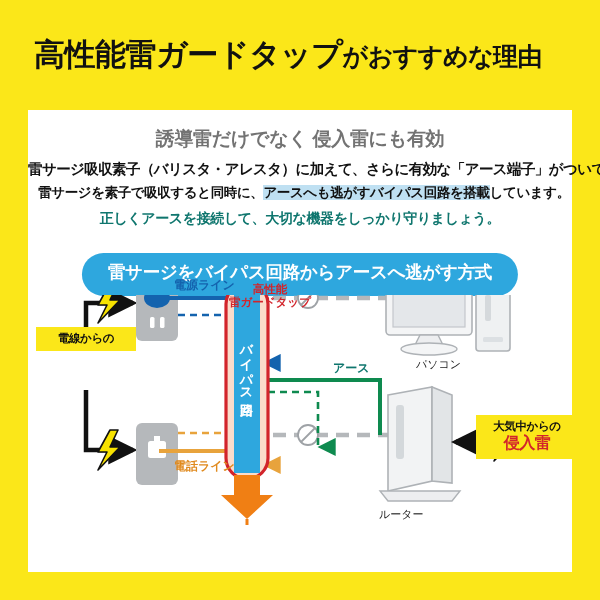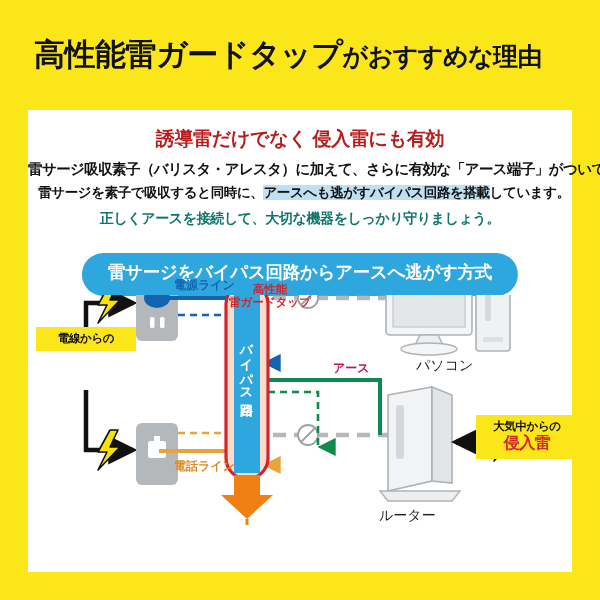--- a/index.html
+++ b/index.html
@@ -26,21 +26,21 @@
   
   .card{
     position:absolute;left:28px;top:110px;
     width:544px;height:462px;
     background:#ffffff;
   }
 
   
   .lead{
     position:absolute;left:0;top:16px;width:544px;text-align:center;
-    font-size:19px;font-weight:bold;color:#b91c1c;letter-spacing:-0.3px;
+    font-size:19px;font-weight:bold;color:#737373;letter-spacing:-0.3px;
   }
   .body1{
     position:absolute;left:0;top:50px;width:544px;text-align:center;
     font-size:14.5px;font-weight:bold;color:#111;letter-spacing:-0.6px;
     white-space:nowrap;
   }
   .body2{
     position:absolute;left:4px;top:74px;width:544px;text-align:center;
     font-size:13.5px;font-weight:bold;color:#111;letter-spacing:-0.4px;
     white-space:nowrap;
@@ -59,33 +59,33 @@
   }
   .pill-text{
     font-size:17.5px;font-weight:bold;color:#fff;letter-spacing:-0.3px;
     white-space:nowrap;
   }
 
   
   .diagram{position:absolute;left:0;top:185px;width:544px;height:275px;}
 
   .dev-label{
-    position:absolute;font-size:14px;color:#222;font-weight:normal;
+    position:absolute;font-size:11px;color:#222;font-weight:normal;
     white-space:nowrap;
   }
   .red-label{
     position:absolute;font-size:11.5px;font-weight:bold;color:#D2242B;
     text-align:center;line-height:1.15;white-space:nowrap;
   }
   .line-label{
     position:absolute;font-size:12px;font-weight:bold;white-space:nowrap;
   }
   .lbl-power{color:#1463AE;}
   .lbl-phone{color:#E08A1E;}
-  .lbl-earth{color:#be185d;}
+  .lbl-earth{color:#0f766e;}
 
   
   .badge{
     position:absolute;background:#FBE719;text-align:center;
     padding:5px 6px 6px;line-height:1.15;
   }
   .badge .t1{display:block;font-size:11.5px;font-weight:bold;color:#111;letter-spacing:-0.4px;}
   .badge .t2{display:block;font-size:16px;font-weight:bold;color:#D2242B;letter-spacing:-0.5px;margin-top:1px;}
 
   

